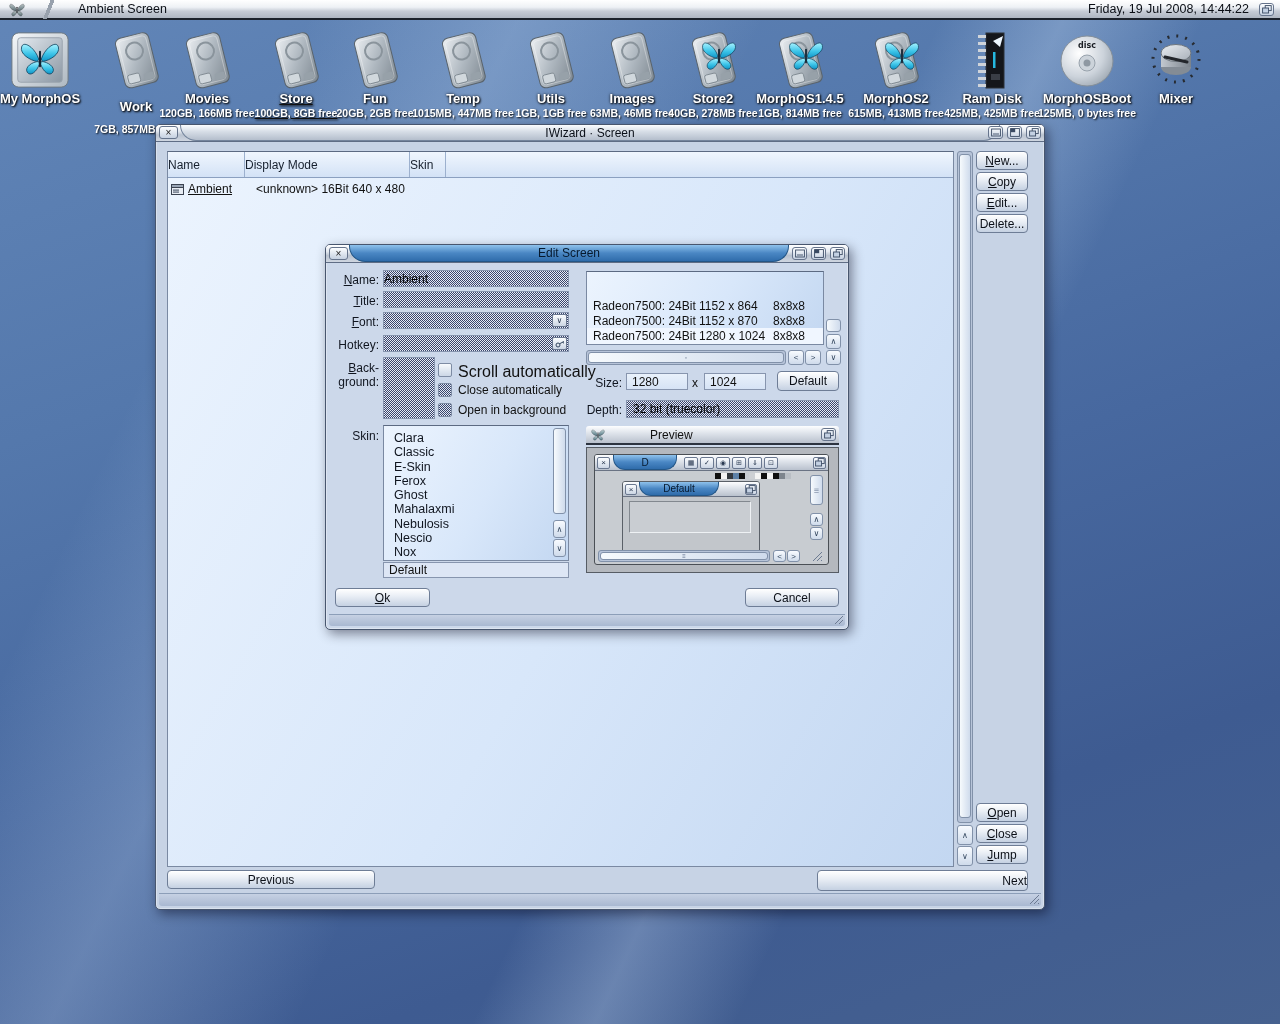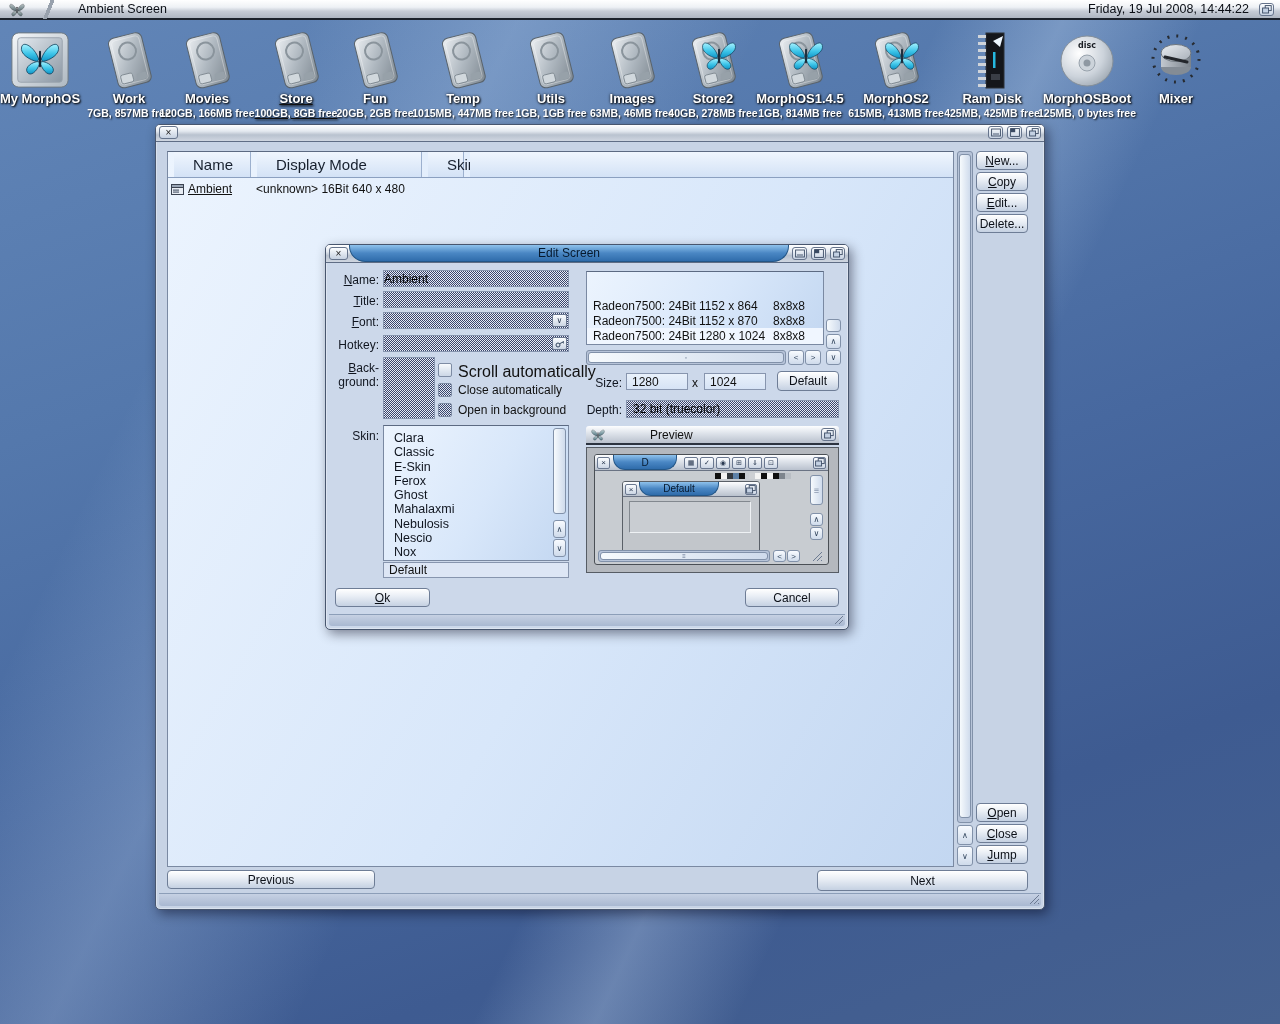--- a/index.html
+++ b/index.html
@@ -37,21 +37,21 @@
   .closebox{width:19px;height:13px;font-size:10px;line-height:1;}
   .gad{width:15px;height:13px;}
   .gi{width:10px;height:9px;display:block;}
   
   .btn{border:1px solid #6e7d96;border-radius:4px;background:linear-gradient(#ffffff,#e9eef5 42%,#c5d1e2);
     display:flex;align-items:center;justify-content:center;font-size:12px;color:#0c1018;
     box-shadow:0 1px 0 rgba(255,255,255,.7) inset;}
   .u{text-decoration:underline;text-underline-offset:1px;}
   
   .listbg{background:linear-gradient(120deg,#ecf4fe 0%,#d8e7fa 55%,#c3d7f1 100%);border:1px solid #7a89a2;border-top-color:#5c6a82;}
-  .hcell{background:linear-gradient(#f0f6fe,#d3e2f6);border-right:1px solid #9cb0ce;display:flex;align-items:center;padding-left:19px;font-size:15px;color:#17202e;margin-left:6px;}
+  .hcell{background:linear-gradient(#f0f6fe,#d3e2f6);border-right:1px solid #9cb0ce;display:flex;align-items:center;padding-left:0;font-size:12px;color:#17202e;}
   .sbtrack{border:1px solid #8191a9;border-radius:3px;background:#b7c4d9;}
   .sbthumb{border:1px solid #8191a9;border-radius:3px;background:linear-gradient(90deg,#f6fafd,#cfdbec);}
   .sbbtn{border:1px solid #8191a9;border-radius:3px;background:linear-gradient(#f8fbff,#cfdbeb);
     display:flex;align-items:center;justify-content:center;font-size:8px;color:#33465e;}
   .input{background:linear-gradient(#e9f1fb,#d6e3f5);border:1px solid #8795ae;display:flex;align-items:center;padding-left:5px;}
   .dither{background-color:#e6eaf5;background-image:conic-gradient(#39456b 25%,transparent 0 50%,#39456b 0 75%,transparent 0);background-size:2px 2px;border:1px solid #8795ae;}
   .dtext{font-size:12px;color:#000;background:none;}
   .cb{width:14px;height:14px;border:1px solid #7e8ca4;border-radius:2px;background:linear-gradient(#f7fafd,#ccd7e6);}
   .cb.on{background-color:#dfe5f2;background-image:conic-gradient(#39456b 25%,transparent 0 50%,#39456b 0 75%,transparent 0);background-size:2px 2px;}
   .rsz{background:repeating-linear-gradient(135deg,transparent 0 2px,#6c7a92 2px 3px);clip-path:polygon(100% 0,100% 100%,0 100%);}
@@ -152,21 +152,21 @@
   <div class="dimg">
       <svg width="62" height="60" viewBox="0 0 64 62">
         <rect x="3" y="3" width="58" height="56" rx="7" fill="url(#cubeG)" stroke="#6e7880"></rect>
         <rect x="9" y="8" width="46" height="46" rx="3" fill="url(#cubeInG)" stroke="#9aa4ae"></rect>
         <use href="#bfly" x="11" y="9" width="42" height="42"></use>
       </svg>
     </div>
   <div class="dlabel">My MorphOS</div>
   <div class="dinfo"></div>
 </div>
-<div class="dicon" style="left:69px;">
+<div class="dicon" style="left:76px;gap:8px;">
   <div class="dimg">
       <svg width="64" height="58" viewBox="0 0 64 58">
         <use href="#hdd"></use>
       </svg>
     </div>
   <div class="dlabel">Work</div>
   <div class="dinfo">7GB, 857MB free</div>
 </div>
 <div class="dicon" style="left:147px;">
   <div class="dimg">
@@ -293,20 +293,23 @@
         <ellipse cx="29" cy="21" rx="15" ry="8.5" fill="url(#knobTopG)" stroke="#6e767e"></ellipse>
         <path d="M18 25 L40 30" stroke="#23262b" stroke-width="3" stroke-linecap="round"></path>
       </svg>
     </div>
   <div class="dlabel">Mixer</div>
   <div class="dinfo"></div>
 </div>
 
 <div class="win" style="left:155px;top:124px;width:890px;height:786px;z-index:10;">
   <div class="titlebar">
+    <div class="ttab silver" style="left:24px;width:820px;">
+      <span>IWizard · Screen</span>
+    </div>
     <span class="closebox abs" style="left:3px;top:1px;">×</span>
     <span class="gad abs" style="right:41px;top:1px;">
         <svg class="gi" viewBox="0 0 10 9">
           <use href="#g-iconify"></use>
         </svg>
       </span>
     <span class="gad abs" style="right:22px;top:1px;">
         <svg class="gi" viewBox="0 0 10 9">
           <use href="#g-zoom"></use>
         </svg>
@@ -373,21 +376,21 @@
       <span>lose</span>
     </div>
   <div class="btn abs" style="left:820px;top:720px;width:52px;height:19px;">
       <span class="u">J</span>
       <span>ump</span>
     </div>
 
   <div class="btn abs" style="left:11px;top:745px;width:208px;height:19px;">
       <span>Previous</span>
     </div>
-  <div class="btn abs" style="left:661px;top:745px;width:211px;height:21px;">
+  <div class="btn abs" style="left:661px;top:745px;width:211px;height:21px;justify-content:flex-end;">
       <span>Next</span>
     </div>
 
   <div class="bstrip abs" style="left:3px;right:3px;bottom:3px;height:13px;border-radius:0 0 3px 3px;">
     <div class="rsz abs" style="right:2px;bottom:2px;width:11px;height:10px;"></div>
   </div>
 </div>
 
 <div class="win" style="left:325px;top:244px;width:524px;height:386px;z-index:20;background:#ccd8ea;">
   <div class="titlebar" style="height:18px;">

